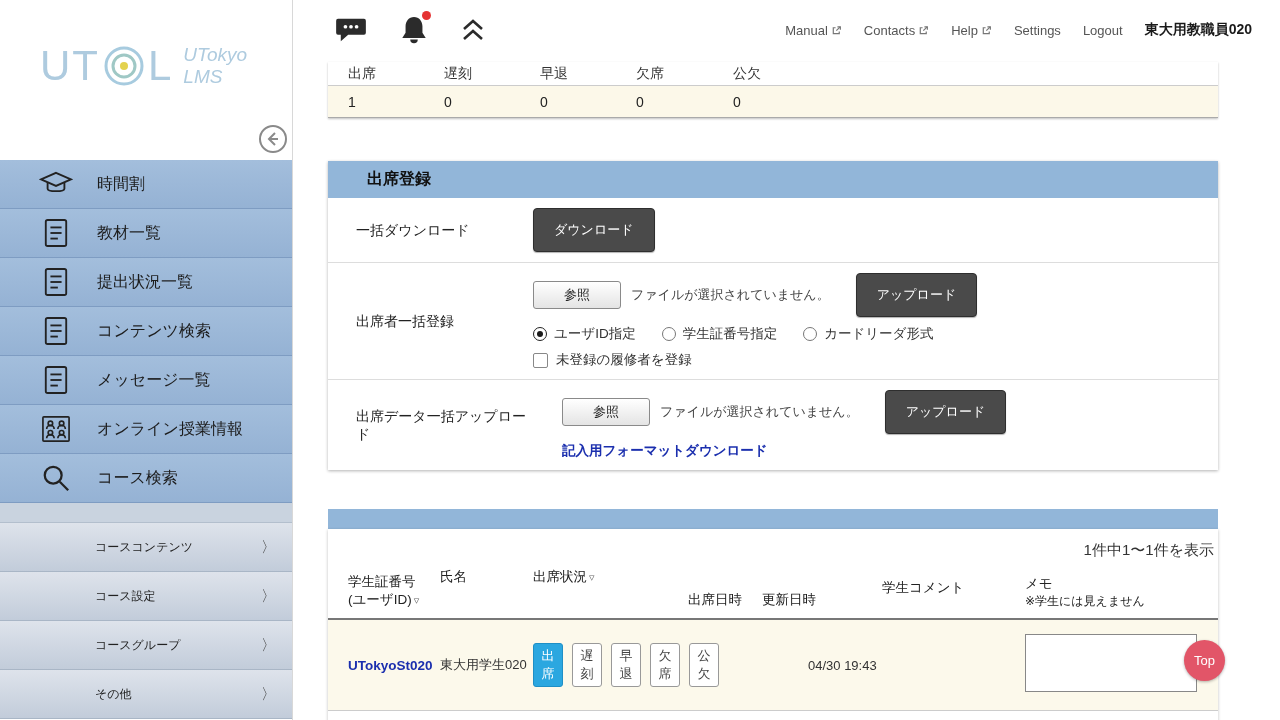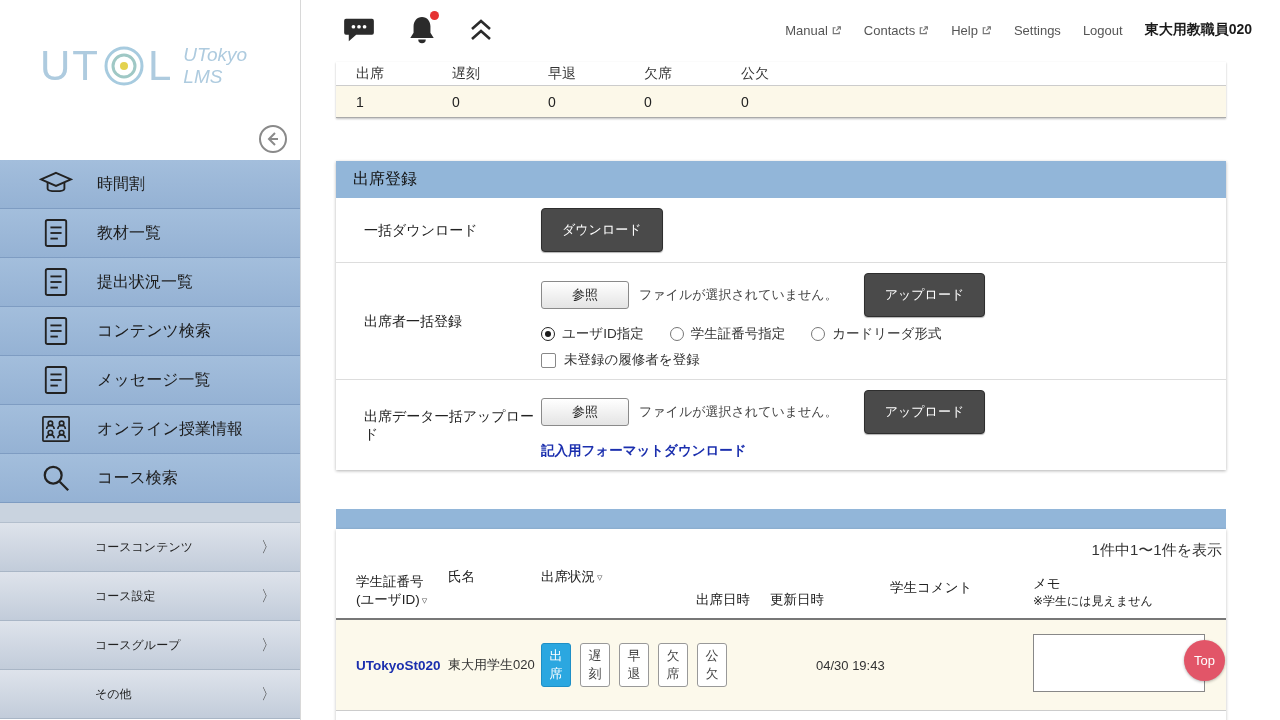--- a/index.html
+++ b/index.html
@@ -20,21 +20,21 @@
   .mi-icon { width: 34px; height: 32px; display: flex; align-items: center; justify-content: center; }
   .mi-label { font-size: 16px; color: #1c1c1c; }
 
   .menu-spacer { height: 20px; background: #C9D3DF; border-bottom: 1px solid #B3BFCD; }
   .sub-item { height: 49px; background: linear-gradient(#DEE3EB, #C2CCDA); border-bottom: 1px solid #A9B6C6;
     display: flex; align-items: center; justify-content: space-between; padding: 0 24px 0 79px; cursor: pointer; }
   .sub-label { font-size: 12px; color: #222; margin-left: 16px; }
   .sub-chevron { font-size: 15px; color: #444; }
 
   
-  .main { position: absolute; left: 300px; top: 0; right: 0; height: 720px; background: #fff; border-left: 1px solid #d8d8d8; }
+  .main { position: absolute; left: 292px; top: 0; right: 0; height: 720px; background: #fff; border-left: 1px solid #d8d8d8; }
 
   .topbar { height: 60px; display: flex; align-items: center; background: #fff; }
   .tb-icons { display: flex; align-items: center; gap: 32px; padding-left: 42px; }
   .tb-icon { position: relative; cursor: pointer; display: flex; align-items: center; }
   .bell-dot { position: absolute; top: -3px; right: -2px; width: 9px; height: 9px; border-radius: 50%; background: #e53333; }
   .tb-right { margin-left: auto; display: flex; align-items: center; gap: 22px; padding-right: 28px; }
   .tb-link { font-size: 13px; color: #555; cursor: pointer; display: inline-flex; align-items: center; gap: 3px; }
   .tb-user { font-size: 14px; font-weight: bold; color: #1a1a1a; }
 
   .content { position: absolute; left: 0; right: 0; top: 60px; bottom: 0; padding: 2px 0 0 35px; }
@@ -43,24 +43,24 @@
   .summary { width: 890px; box-shadow: 0 1px 2px rgba(0,0,0,.25); }
   .summary-head { display: grid; grid-template-columns: 96px 96px 96px 97px 1fr; height: 24px; align-items: center;
     border-bottom: 1px solid #ccc; padding-left: 20px; }
   .summary-head div { font-size: 14px; color: #333; }
   .summary-row { display: grid; grid-template-columns: 96px 96px 96px 97px 1fr; height: 32px; align-items: center;
     background: #FCF8E9; border-bottom: 1px solid #aaa; padding-left: 20px; }
   .summary-row div { font-size: 14px; color: #222; }
 
   
   .panel { width: 890px; margin-top: 43px; box-shadow: 0 1px 3px rgba(0,0,0,.3); background: #fff; }
-  .panel-header { height: 37px; background: #92B6D9; display: flex; align-items: center; padding-left: 17px;
-    font-size: 16px; font-weight: normal; color: #111; }
+  .panel-header { height: 37px; background: #92B6D9; display: flex; align-items: center; padding-left: 39px;
+    font-size: 16px; font-weight: bold; color: #111; }
   .panel-row { display: flex; align-items: center; border-bottom: 1px solid #ddd; padding: 10px 0; }
-  .panel-row:last-child { border-bottom: none; }
+  .panel-row:last-child { border-bottom: none; gap: 29px; }
   .panel-label { width: 205px; padding-left: 28px; font-size: 14px; color: #222; line-height: 1.3; flex-shrink: 0; }
   .panel-body { flex: 1; display: flex; flex-direction: column; gap: 8px; }
   .inline-row { display: flex; align-items: center; }
 
   .btn-dark { background: #4a4a4a; color: #fff; border: 1px solid #2e2e2e; border-radius: 4px;
     padding: 12px 20px; font-size: 13px; cursor: pointer; box-shadow: 0 1px 1px rgba(0,0,0,.3); font-family: inherit; }
   .btn-browse { background: linear-gradient(#fff, #e4e4e4); border: 1px solid #8a8a8a; border-radius: 3px;
     padding: 4px 30px; font-size: 13px; color: #222; cursor: pointer; font-family: inherit; }
   .file-text { font-size: 13px; color: #444; margin: 0 12px 0 10px; }
   .upload-gap { margin-left: 14px; }

